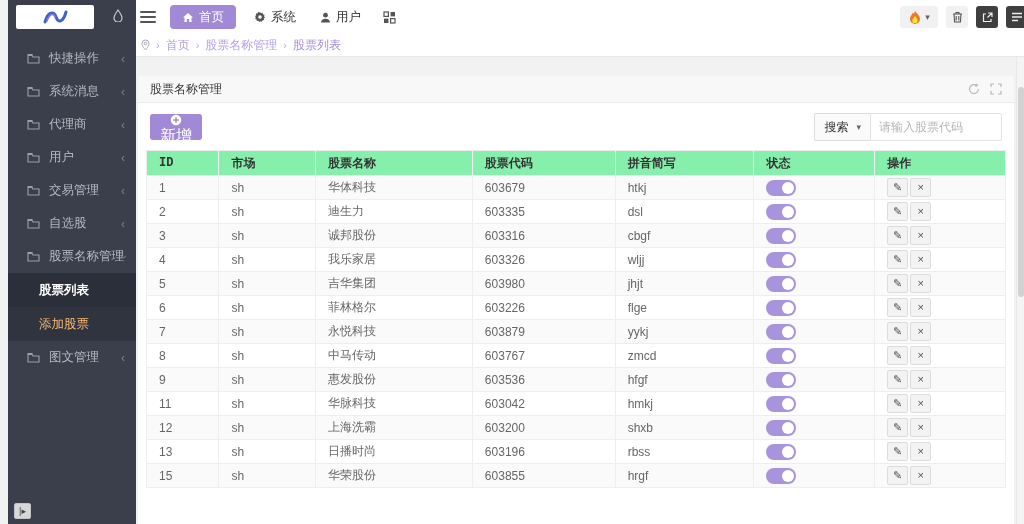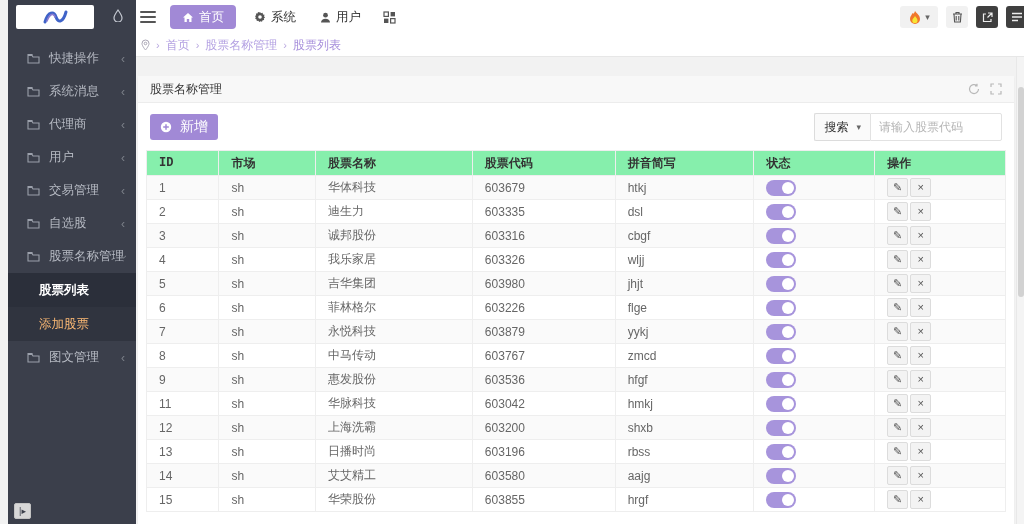--- a/index.html
+++ b/index.html
@@ -47,21 +47,21 @@
   .pin-ico { color:#a9a5b5; display:inline-flex; }
 
   .content { position:absolute; top:57px; left:0; right:0; bottom:0; padding:19px 10px 0 10px; }
   .panel { background:#fff; border-radius:2px; box-shadow:0 1px 2px rgba(0,0,0,.06); height:600px; }
   .panel-head { height:27px; background:#f8f8f8; border-bottom:1px solid #ececec; display:flex; align-items:center; padding:0 12px; font-size:12px; color:#333; }
   .panel-tools { margin-left:auto; display:flex; gap:10px; color:#b8b8b8; }
   .panel-tools span { cursor:pointer; display:inline-flex; }
   .panel-body { padding:10px 8px 0 8px; }
 
   .toolbar { display:flex; align-items:center; margin:0 4px 9px 4px; }
-  .btn-add { background:#a189d6; color:#fff; border:none; border-radius:3px; height:26px; padding:0 10px; font-size:14px; display:flex; align-items:center; gap:8px; cursor:pointer; }
+  .btn-add { background:#a189d6; color:#fff; border:none; border-radius:3px; height:26px; padding:0 10px; font-size:16px; display:flex; align-items:center; gap:0; cursor:pointer;flex-direction:column; }
   .search-group { margin-left:auto; display:flex; }
   .btn-search { height:28px; background:#fafafa; border:1px solid #dcdcdc; border-right:none; border-radius:2px 0 0 2px; padding:0 9px; font-size:12px; color:#333; display:flex; align-items:center; gap:8px; cursor:pointer; }
   .search-input { height:28px; width:132px; border:1px solid #e2e2e2; border-radius:0 2px 2px 0; padding:0 8px; font-size:12px; color:#333; outline:none; font-family:Liberation Sans, sans-serif; }
   .search-input::placeholder { color:#b5b5b5; }
 
   table.grid { width:100%; border-collapse:collapse; table-layout:fixed; }
   .grid th, .grid td { border:1px solid #eeeeee; font-size:12px; text-align:left; padding:0 12px; height:24px; overflow:hidden; white-space:nowrap; }
   .grid th { color:#333; font-weight:bold; height:25px; background:#86efac;font-family:Liberation Mono, monospace; }
   .grid tbody tr:nth-child(odd) { background:#fafafa; }
   .grid td { color:#666; }
@@ -538,36 +538,20 @@
       <span class="toggle"><span class="knob"></span></span>
     </td>
     <td>
       <span class="op-group">
         <span class="op-btn">✎</span>
         <span class="op-btn">×</span>
       </span>
     </td>
   </tr>
 
-  <tr>
-    <td>14</td>
-    <td>sh</td>
-    <td>艾艾精工</td>
-    <td>603580</td>
-    <td>aajg</td>
-    <td>
-      <span class="toggle"><span class="knob"></span></span>
-    </td>
-    <td>
-      <span class="op-group">
-        <span class="op-btn">✎</span>
-        <span class="op-btn">×</span>
-      </span>
-    </td>
-  </tr>
 
   <tr>
     <td>15</td>
     <td>sh</td>
     <td>华荣股份</td>
     <td>603855</td>
     <td>hrgf</td>
     <td>
       <span class="toggle"><span class="knob"></span></span>
     </td>

